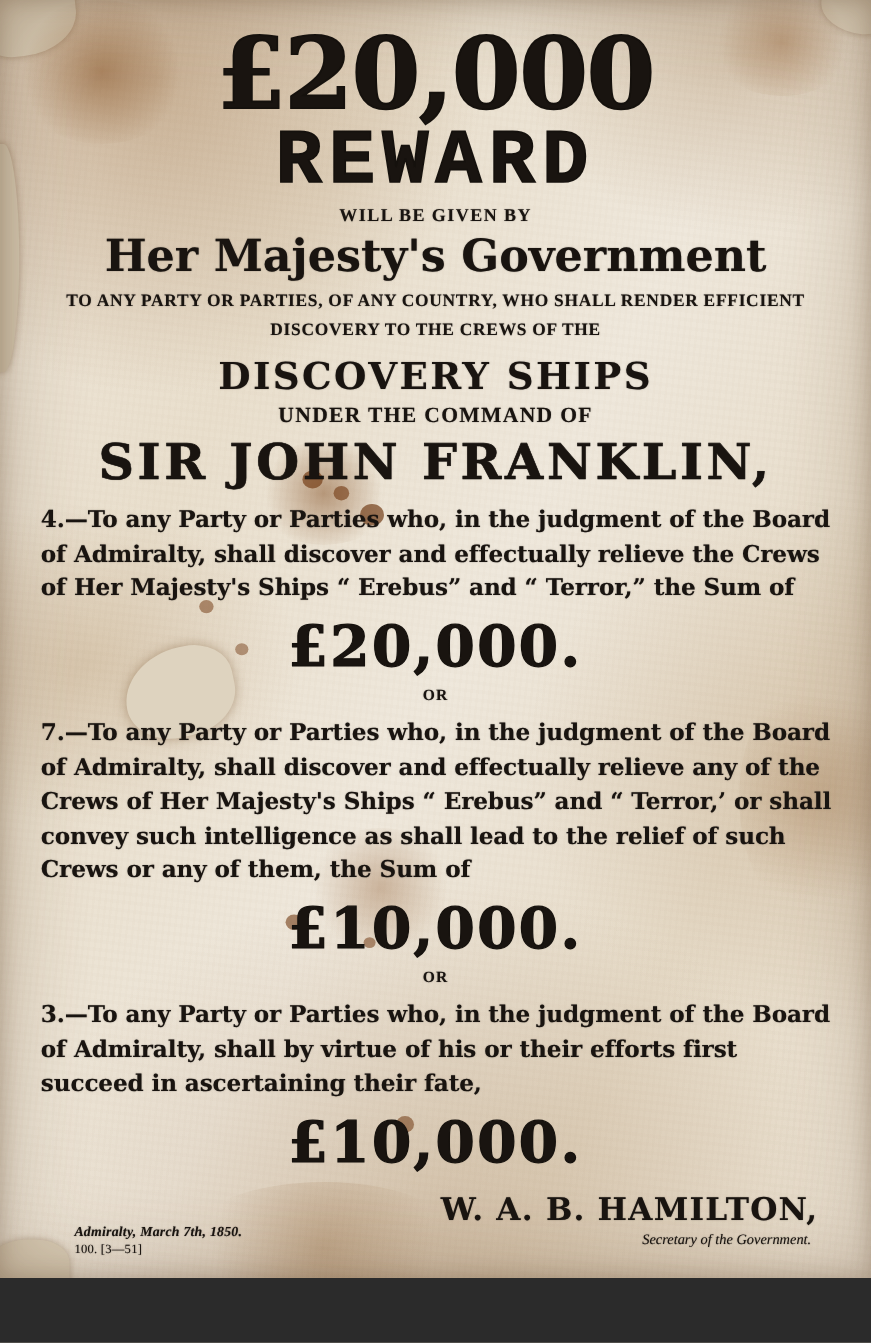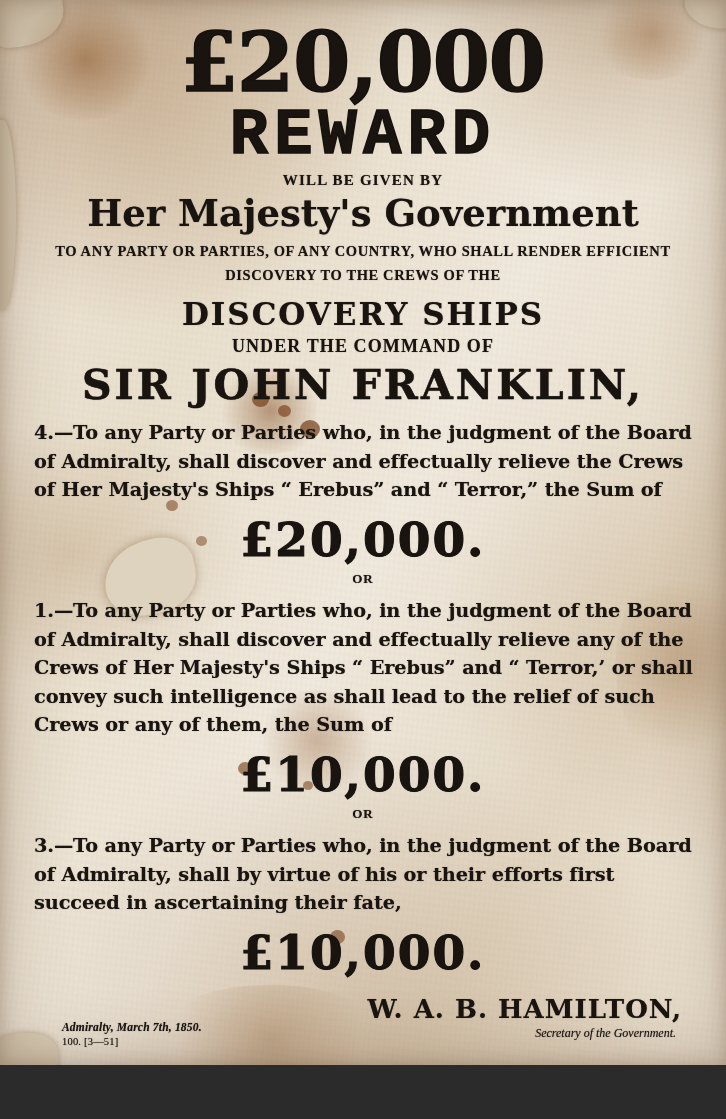--- a/index.html
+++ b/index.html
@@ -233,21 +233,21 @@
     <div class="discovery ink">DISCOVERY SHIPS</div>
 
     <div class="under ink">UNDER THE COMMAND OF</div>
 
     <div class="franklin ink">SIR JOHN FRANKLIN,</div>
 
     <div class="clause ink">4.—To any Party or Parties who, in the judgment of the Board of Admiralty, shall discover and effectually relieve the Crews of Her Majesty's Ships “ Erebus” and “ Terror,” the Sum of</div>
     <div class="sum ink">£20,000.</div>
     <div class="or ink">OR</div>
 
-    <div class="clause ink">1.—To any Party or Parties who, in the judgment of the Board of Admiralty, shall discover and effectually relieve any of the Crews of Her Majesty's Ships “ Erebus” and “ Terror,’ or shall convey such intelligence as shall lead to the relief of such Crews or any of them, the Sum of</div>
+    <div class="clause ink">7.—To any Party or Parties who, in the judgment of the Board of Admiralty, shall discover and effectually relieve any of the Crews of Her Majesty's Ships “ Erebus” and “ Terror,’ or shall convey such intelligence as shall lead to the relief of such Crews or any of them, the Sum of</div>
     <div class="sum ink">£10,000.</div>
     <div class="or ink">OR</div>
 
     <div class="clause ink">3.—To any Party or Parties who, in the judgment of the Board of Admiralty, shall by virtue of his or their efforts first succeed in ascertaining their fate,</div>
     <div class="sum ink">£10,000.</div>
 
     <div class="signature ink">W. A. B. HAMILTON,</div>
     <div class="sigtitle ink">Secretary of the Government.</div>
 
   </div>

